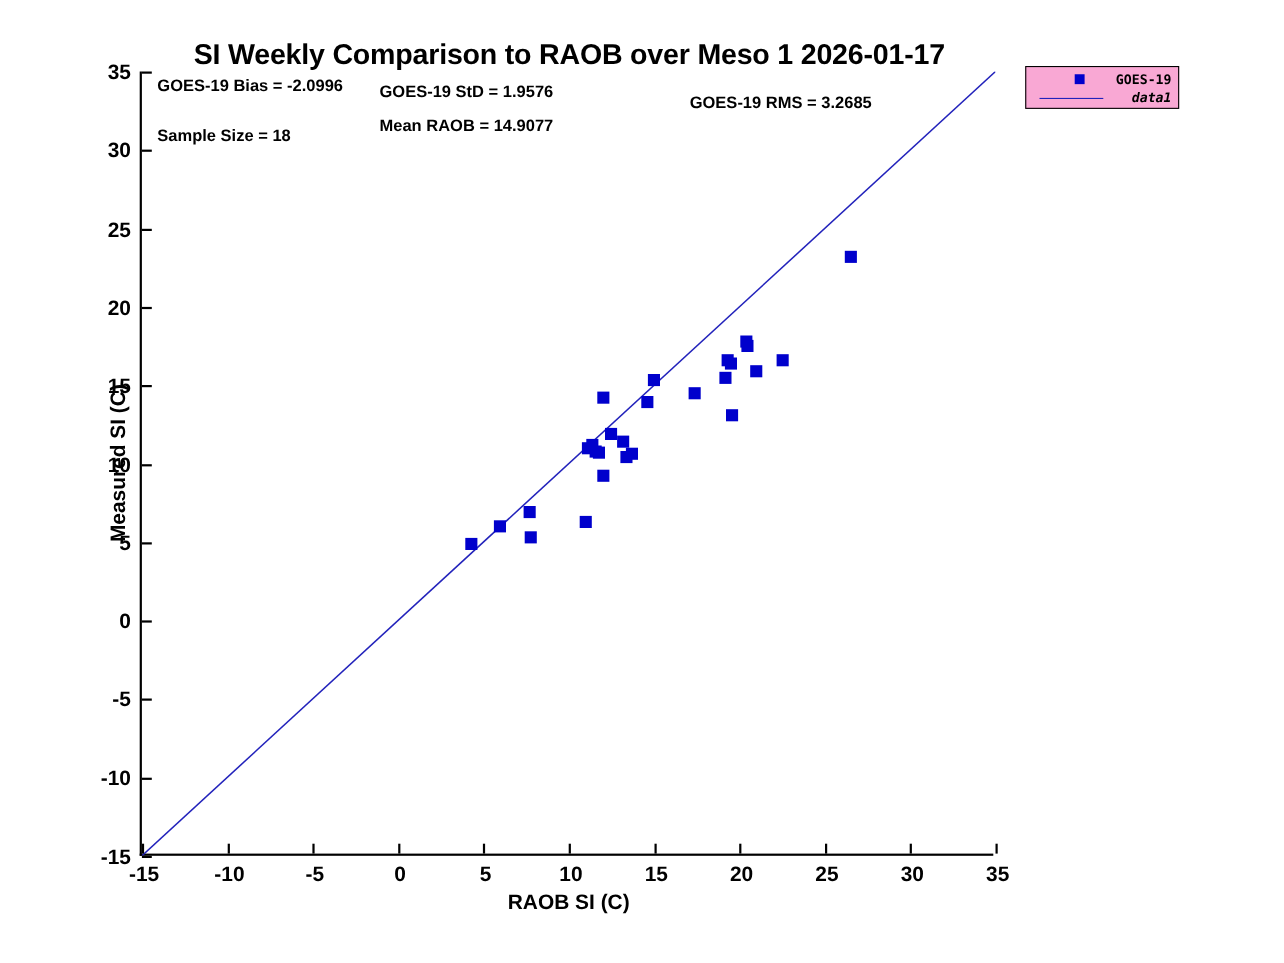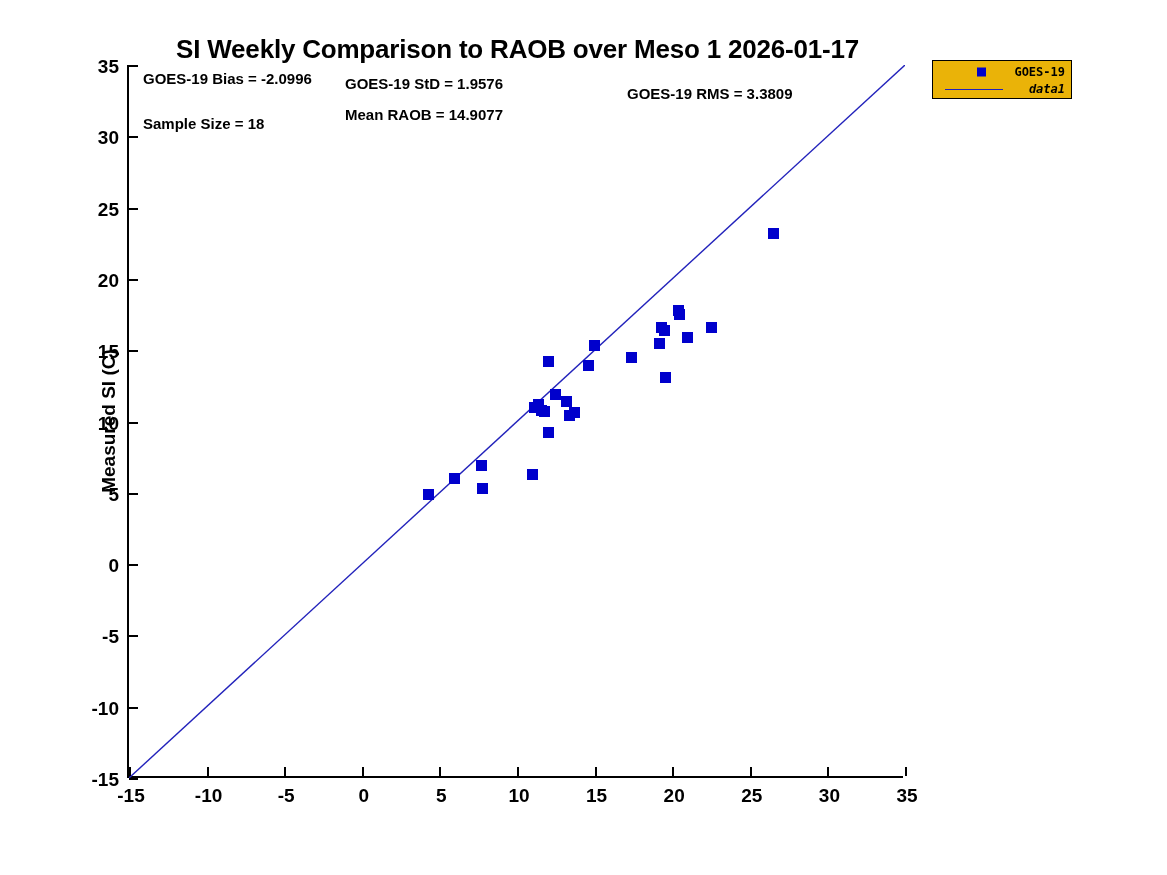--- a/index.html
+++ b/index.html
@@ -114,21 +114,21 @@
     margin-top: -5.5px;
     background: #0000cc;
   }
   #legend {
     position: absolute;
     left: 932px;
     top: 60px;
     width: 140px;
     height: 39px;
     border: 1.5px solid #000000;
-    background: #eab308;
+    background: #f9a8d4;
     box-sizing: border-box;
   }
   .legend-row {
     position: absolute;
     left: 0;
     width: 100%;
     height: 18px;
   }
   .legend-label {
     position: absolute;
@@ -263,27 +263,28 @@
           <span class="ticklabel-x">25</span>
         </div>
         <div class="tick-x" style="left: 698.4px;">
           <span class="ticklabel-x">30</span>
         </div>
         <div class="tick-x" style="left: 776px;">
           <span class="ticklabel-x">35</span>
         </div>
       </div>
 
+    <div id="xlabel">RAOB SI (C)</div>
     <div id="ylabel">Measured SI (C)</div>
   </div>
 
   <div id="annotations-layer">
       <div class="stat-text" style="left: 143px; top: 70px;">GOES-19 Bias = -2.0996</div>
       <div class="stat-text" style="left: 345px; top: 75px;">GOES-19 StD = 1.9576</div>
-      <div class="stat-text" style="left: 627px; top: 85px;">GOES-19 RMS = 3.3809</div>
+      <div class="stat-text" style="left: 627px; top: 85px;">GOES-19 RMS = 3.2685</div>
       <div class="stat-text" style="left: 143px; top: 115px;">Sample Size = 18</div>
       <div class="stat-text" style="left: 345px; top: 106px;">Mean RAOB = 14.9077</div>
     </div>
 
   <div id="legend">
     <div class="legend-row" style="top:2px;">
       <span class="legend-marker" style="background: rgb(0, 0, 204);"></span>
       <span class="legend-label">GOES-19</span>
     </div>
     <div class="legend-row" style="top:19px;font-style:italic;">

